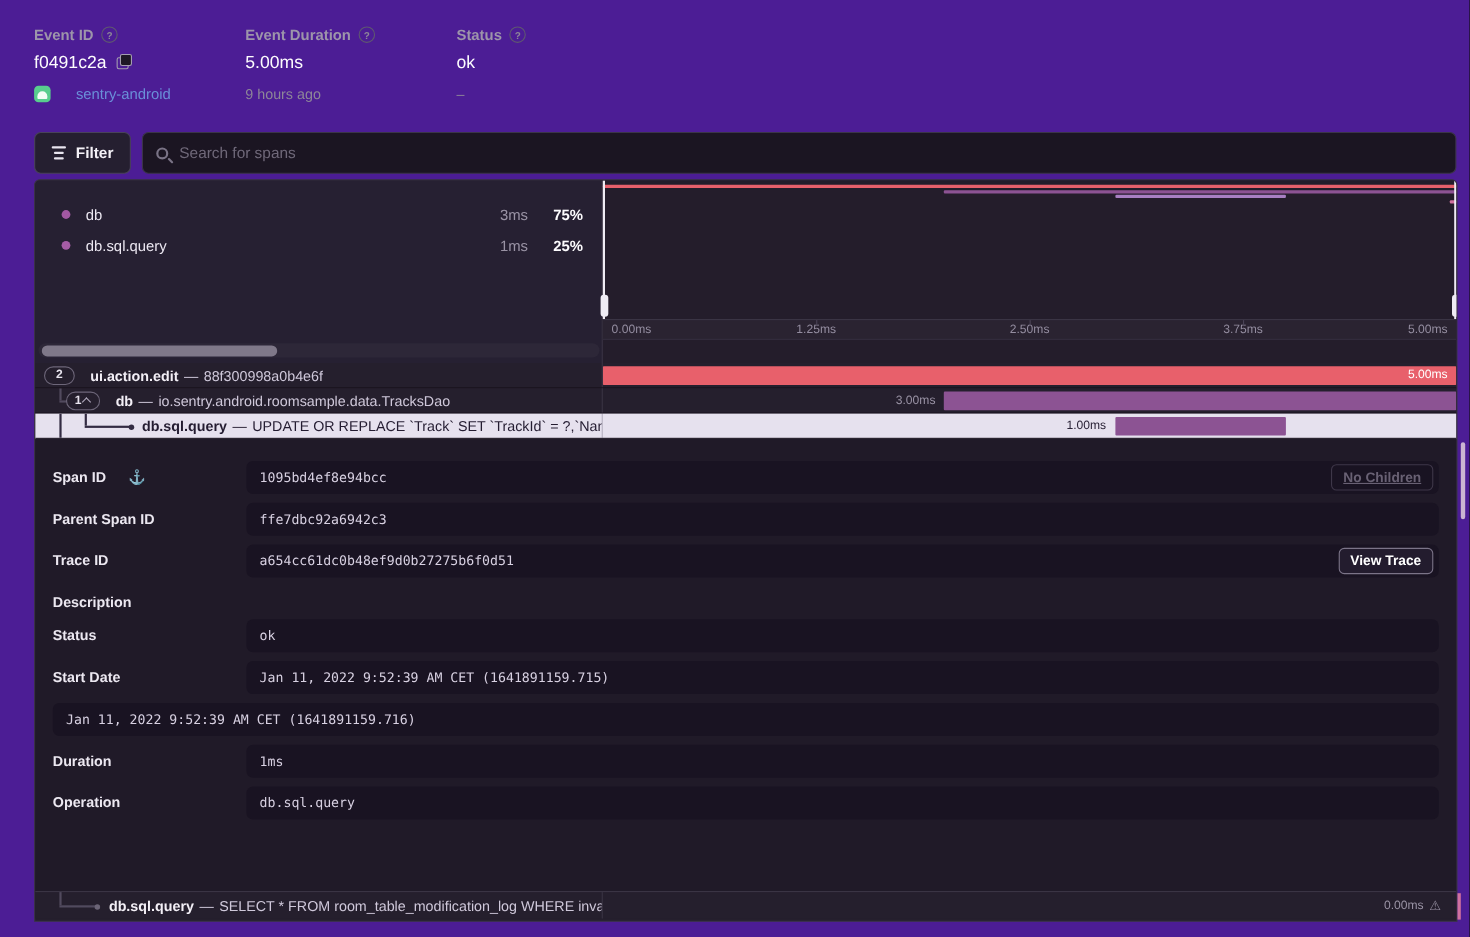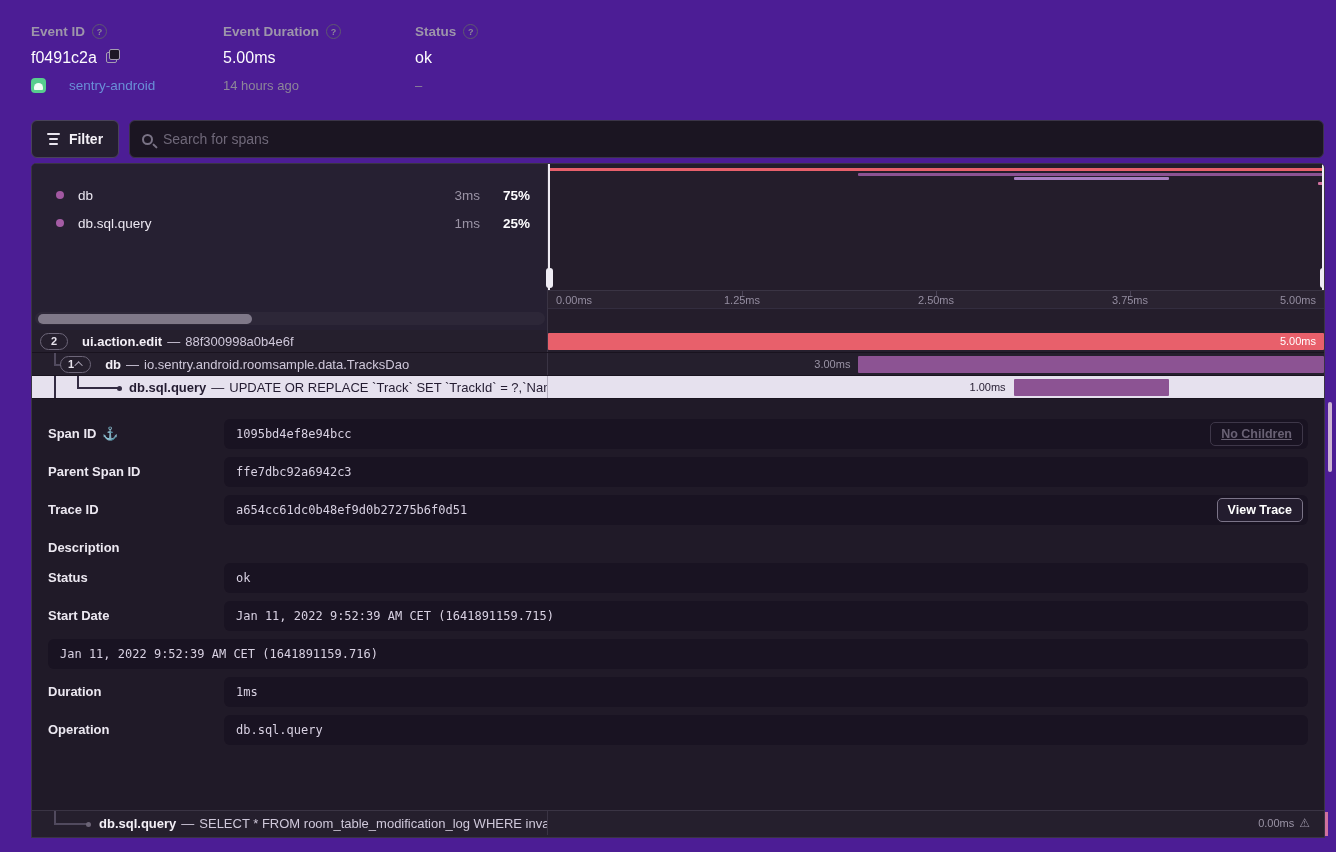--- a/index.html
+++ b/index.html
@@ -93,21 +93,21 @@
   .tdot { position:absolute; width:5px; height:5px; border-radius:50%; background:#6b6476; z-index:1; }
   .span-row.selected .tdot { background:#332b42; }
   .bar { position:absolute; top:3px; height:17px; border-radius:1px; }
   .dur-label { position:absolute; top:0; line-height:23px; font-size:11px; z-index:2; }
   .dur-white { color:#ffffff; } .dur-gray { color:#9a93a5; } .dur-dark { color:#2a2236; }
 
   
   .detail { background:#201a28; padding:20px 16px 18px 16px; height:411px; }
   .d-row { display:flex; margin-bottom:8px; }
   .d-label { width:176px; padding-top:7px; font-weight:700; font-size:13px; color:#ece8f1;
-    display:flex; align-items:flex-start; gap:6px; flex:none; }
+    display:flex; align-items:flex-start; gap:20px; flex:none; }
   .anchor-icon { color:#8d8698; font-size:13px; line-height:1.3; }
   .d-box { flex:1; background:#191322; border-radius:6px; min-height:30px; position:relative;
     display:flex; align-items:center; padding:0 12px;
     font-family:"DejaVu Sans Mono",monospace; font-size:12px; color:#d8d1e2; }
   .d-box.multi { align-items:flex-start; padding:8px 12px; line-height:1.65; }
   .d-btn { position:absolute; right:5px; top:3px; height:24px; padding:0 10px; border-radius:5px;
     display:flex; align-items:center; font-family:"Liberation Sans",sans-serif;
     font-size:12.5px; font-weight:700; cursor:pointer; }
   .d-btn.disabled { color:#696174; border:1px solid #3e3749; background:transparent; cursor:default;text-decoration:underline; }
   .d-btn.primary { color:#ffffff; border:1px solid #7b7488; background:#231c2e; }
@@ -145,21 +145,21 @@
 
   <div class="hdr-col c2">
     <div class="hdr-label">
       <span>Event Duration</span>
       <span class="help-icon">?</span>
     </div>
     <div class="hdr-value">
       <span>5.00ms</span>
     </div>
     <div class="hdr-sub">
-      <span>14 hours ago</span>
+      <span>9 hours ago</span>
     </div>
   </div>
 
   <div class="hdr-col c3">
     <div class="hdr-label">
       <span>Status</span>
       <span class="help-icon">?</span>
     </div>
     <div class="hdr-value">
       <span>ok</span>

